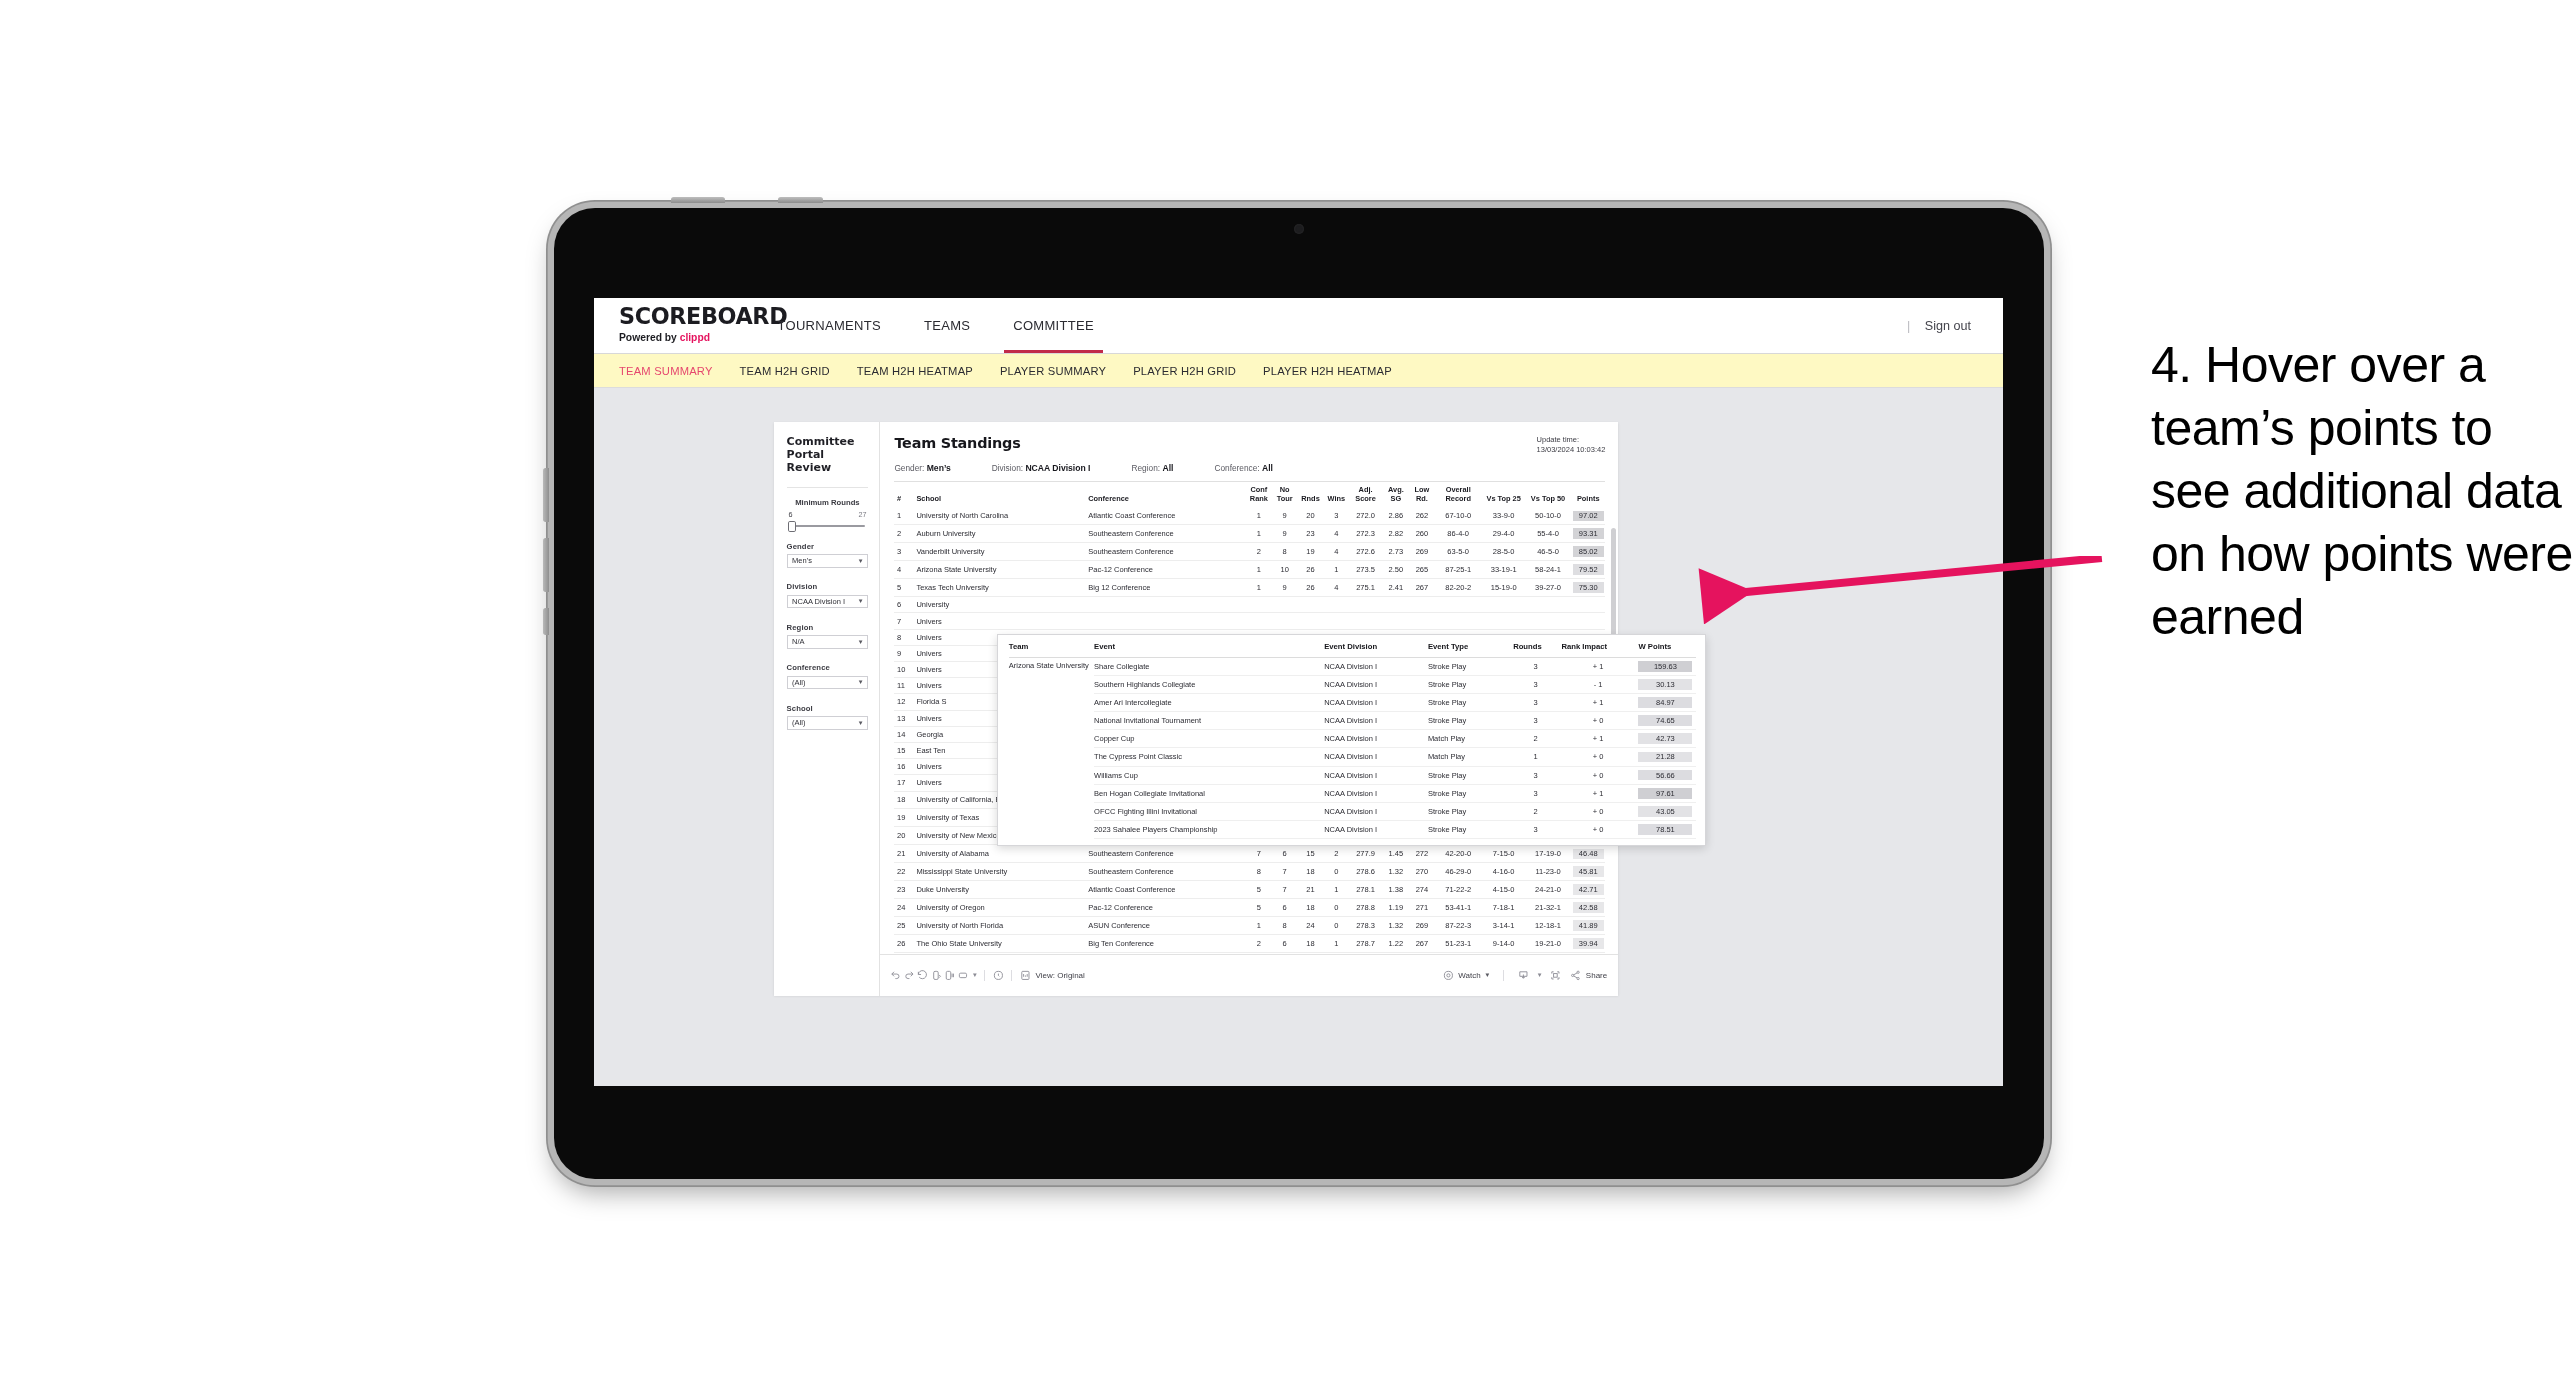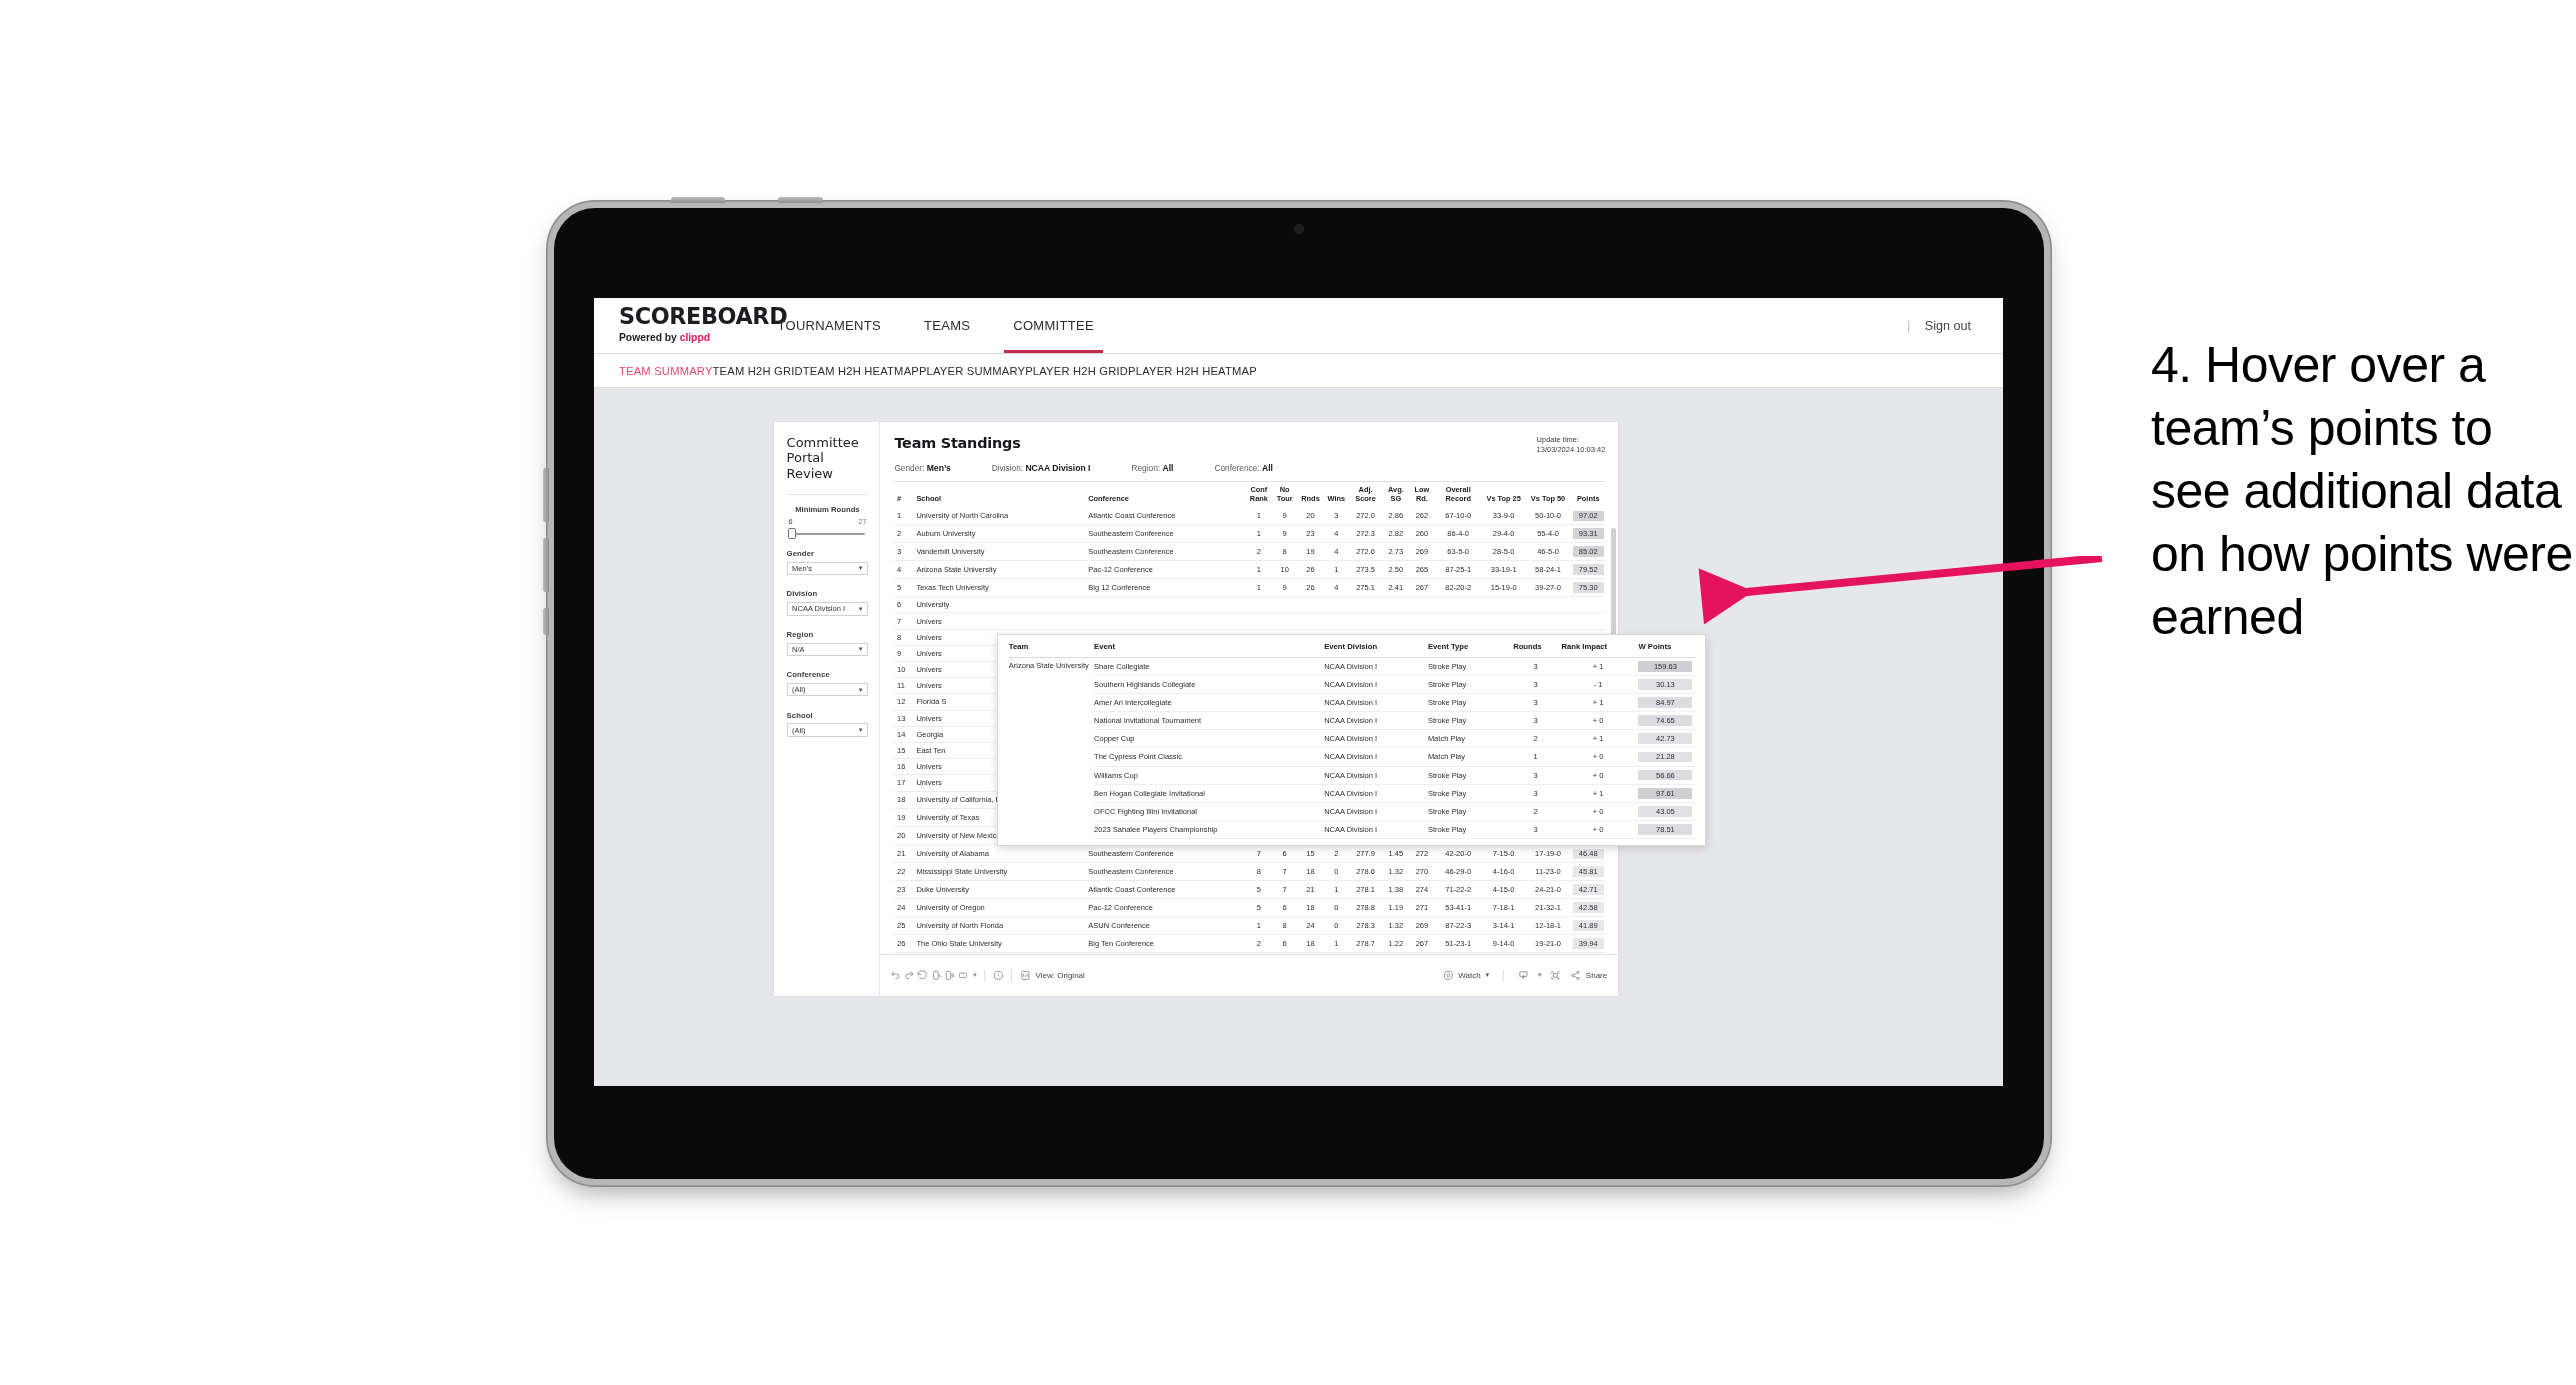--- a/index.html
+++ b/index.html
@@ -75,23 +75,24 @@
   .nav-right {
     margin-left: auto; display: flex; align-items: center;
     padding-right: 32px; gap: 14.4px;
     font-size: 12.6px; color: #44444c;
   }
   .nav-sep { color: #b9b9bf; }
   .signout { cursor: pointer; }
 
   
   .subnav {
-    height: 34px; background: #ffffff;
+    height: 34px; background: #fef9c3;
     display: flex; align-items: center; padding-left: 25px;
     border-bottom: 0.9px solid #dcdcdc;
+    gap: 27px;
   }
   .subnav-item {
     font-size: 11.2px; color: #2b2b31; letter-spacing: 0.2px; cursor: pointer;
   }
   .subnav-item.active { color: #e5476e; }
 
   
   .canvas { position: relative; height: 698px; background: #e6e7ea; }
   .viz {
     position: absolute; left: 180px; top: 34px;
@@ -102,21 +103,21 @@
   }
 
   
   .sidebar {
     width: 106px; flex: 0 0 106px;
     border-right: 0.9px solid #e2e2e2;
     padding: 12.6px 10.8px 0 12.6px;
   }
   .sb-title {
     font-family: "DejaVu Sans", sans-serif;
-    font-weight: 400; font-size: 13px; line-height: 1.22; color: #1f1f25;
+    font-weight: 700; font-size: 11px; line-height: 1.22; color: #1f1f25;
   }
   .sb-rule { border-top: 0.9px solid #e4e4e4; margin: 11.7px 0 10px 0; }
   .sb-label {
     font-size: 7.7px; font-weight: 700; color: #3b3b42; margin-bottom: 3.6px;
     letter-spacing: 0.1px;
   }
   .sb-minround { text-align: center; font-size: 7.7px; font-weight: 700; color: #3b3b42; }
   .slider-nums {
     display: flex; justify-content: space-between;
     font-size: 7.2px; color: #7a7a82; margin-top: 3.6px; padding: 0 1.8px;

